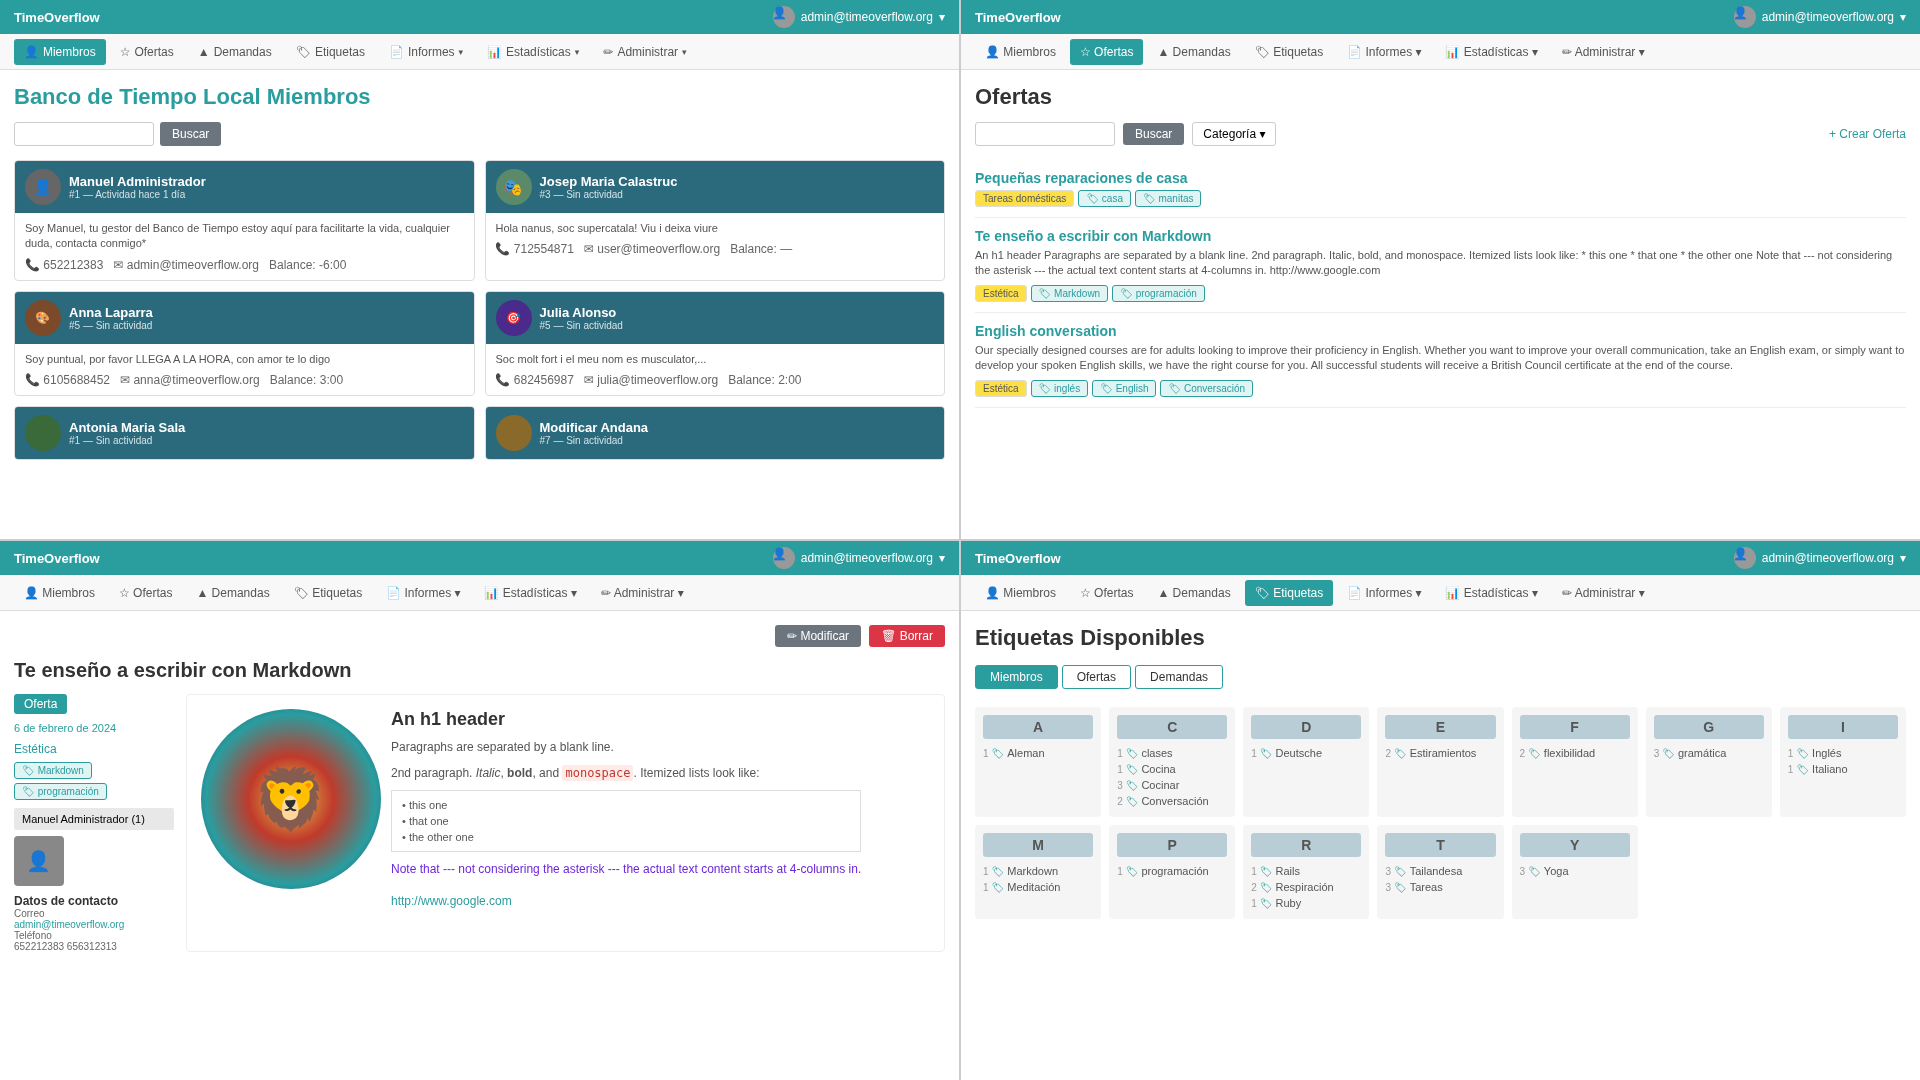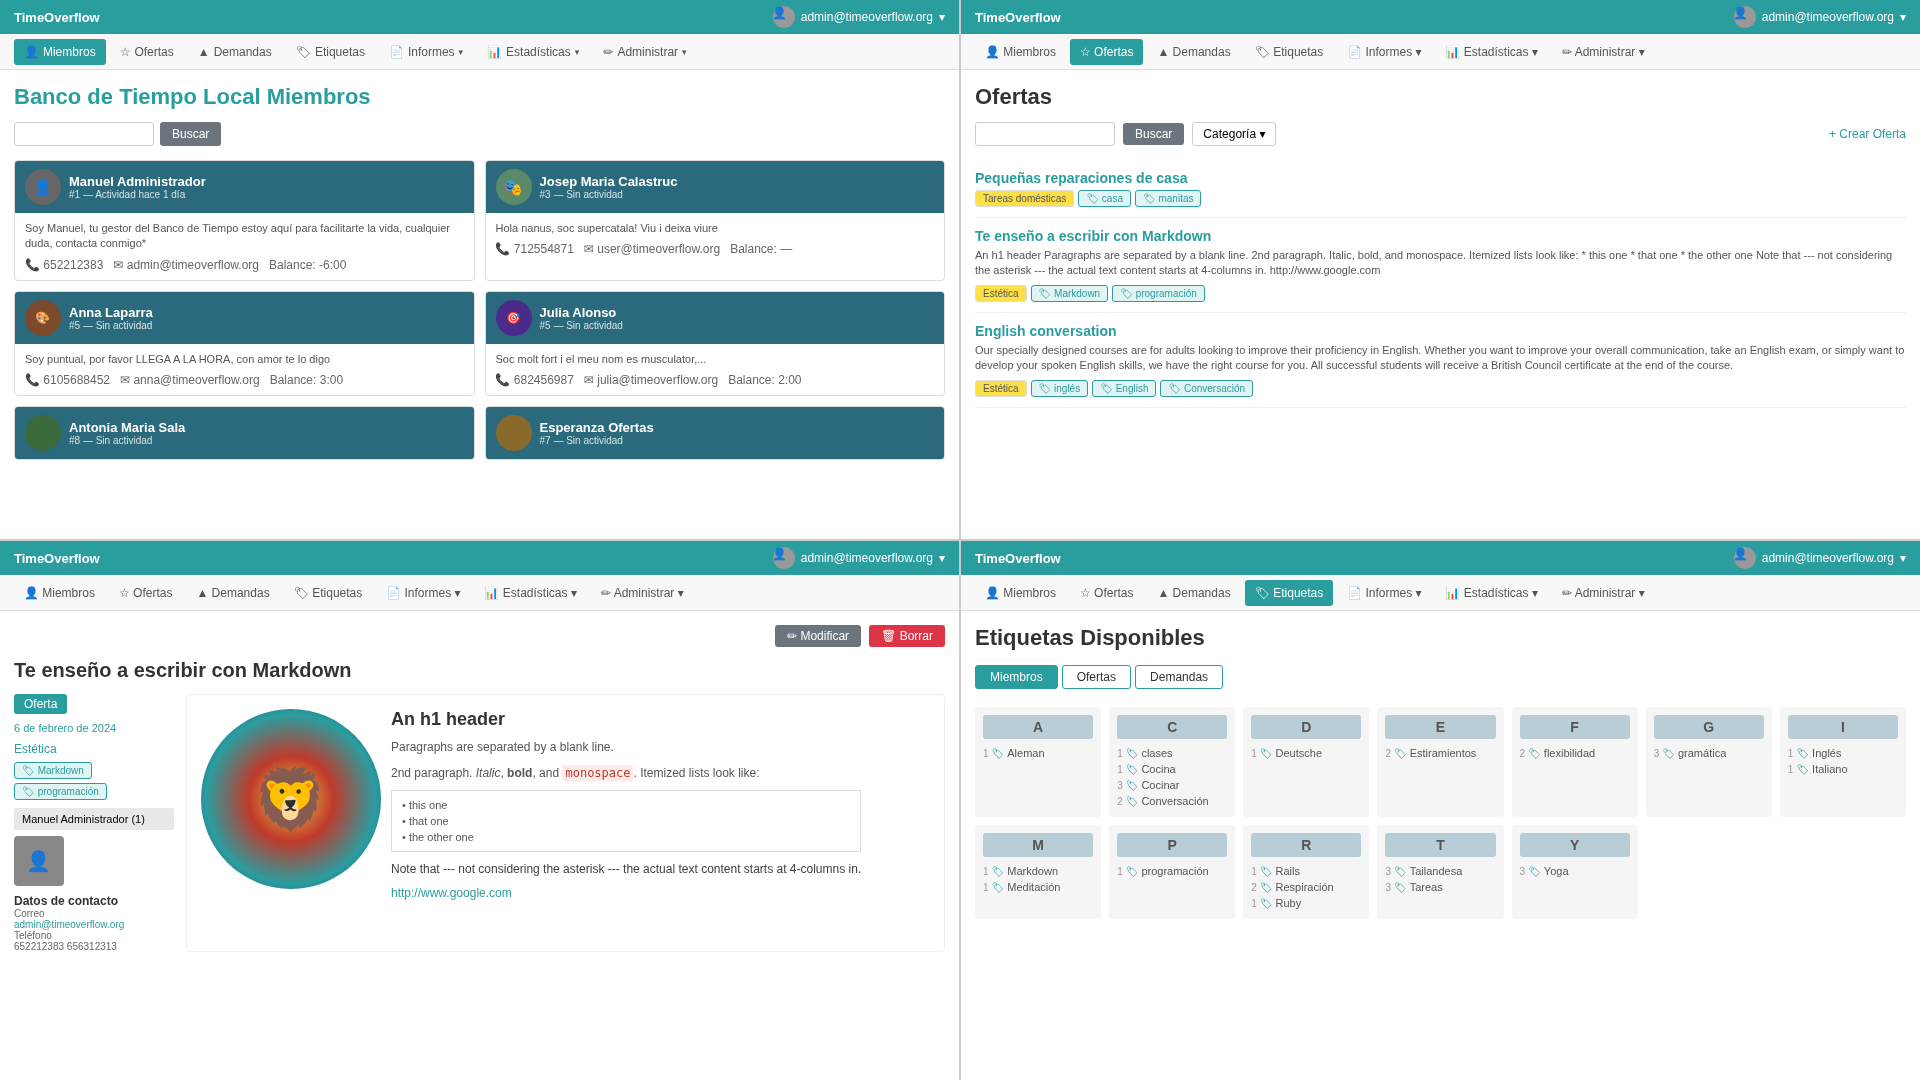--- a/index.html
+++ b/index.html
@@ -186,30 +186,30 @@
             <span>Balance: 2:00</span>
           </div>
         </div>
       </div>
 
       <div class="member-card">
         <div class="member-card-header">
           <div class="member-avatar" style="background:#3a6a3a;"></div>
           <div>
             <div class="member-name">Antonia Maria Sala</div>
-            <div class="member-sub">#8 — Sin actividad</div>
+            <div class="member-sub">#1 — Sin actividad</div>
           </div>
         </div>
       </div>
 
       <div class="member-card">
         <div class="member-card-header">
           <div class="member-avatar" style="background:#8a6a2a;"></div>
           <div>
-            <div class="member-name">Esperanza Ofertas</div>
+            <div class="member-name">Modificar Andana</div>
             <div class="member-sub">#7 — Sin actividad</div>
           </div>
         </div>
       </div>
     </div>
   </div>
 </div>
 
 <div class="panel">
   <div class="top-bar">
@@ -320,21 +320,21 @@
             <h1 style="font-size:18px; margin-bottom:8px;">An h1 header</h1>
             <p style="color:#555; margin-bottom:8px; font-size:12px;">Paragraphs are separated by a blank line.</p>
             <p style="color:#555; margin-bottom:8px; font-size:12px;">
               <span>2nd paragraph. </span><em>Italic</em>, <strong>bold</strong>, and <span class="mono">monospace</span><span>. Itemized lists look like:</span>
             </p>
             <div class="list-items">
               <div>this one</div>
               <div>that one</div>
               <div>the other one</div>
             </div>
-            <p style="color:#404040; font-size:12px; margin-bottom:8px;">Note that --- not considering the asterisk --- the actual text content starts at 4-columns in.</p>
+            <p style="color:#6d28d9; font-size:12px; margin-bottom:16px;">Note that --- not considering the asterisk --- the actual text content starts at 4-columns in.</p>
             <a style="color:#2a9d9f; font-size:12px;">http://www.google.com</a>
           </div>
         </div>
       </div>
     </div>
   </div>
 </div>
 
 <div class="panel">
   <div class="top-bar">

